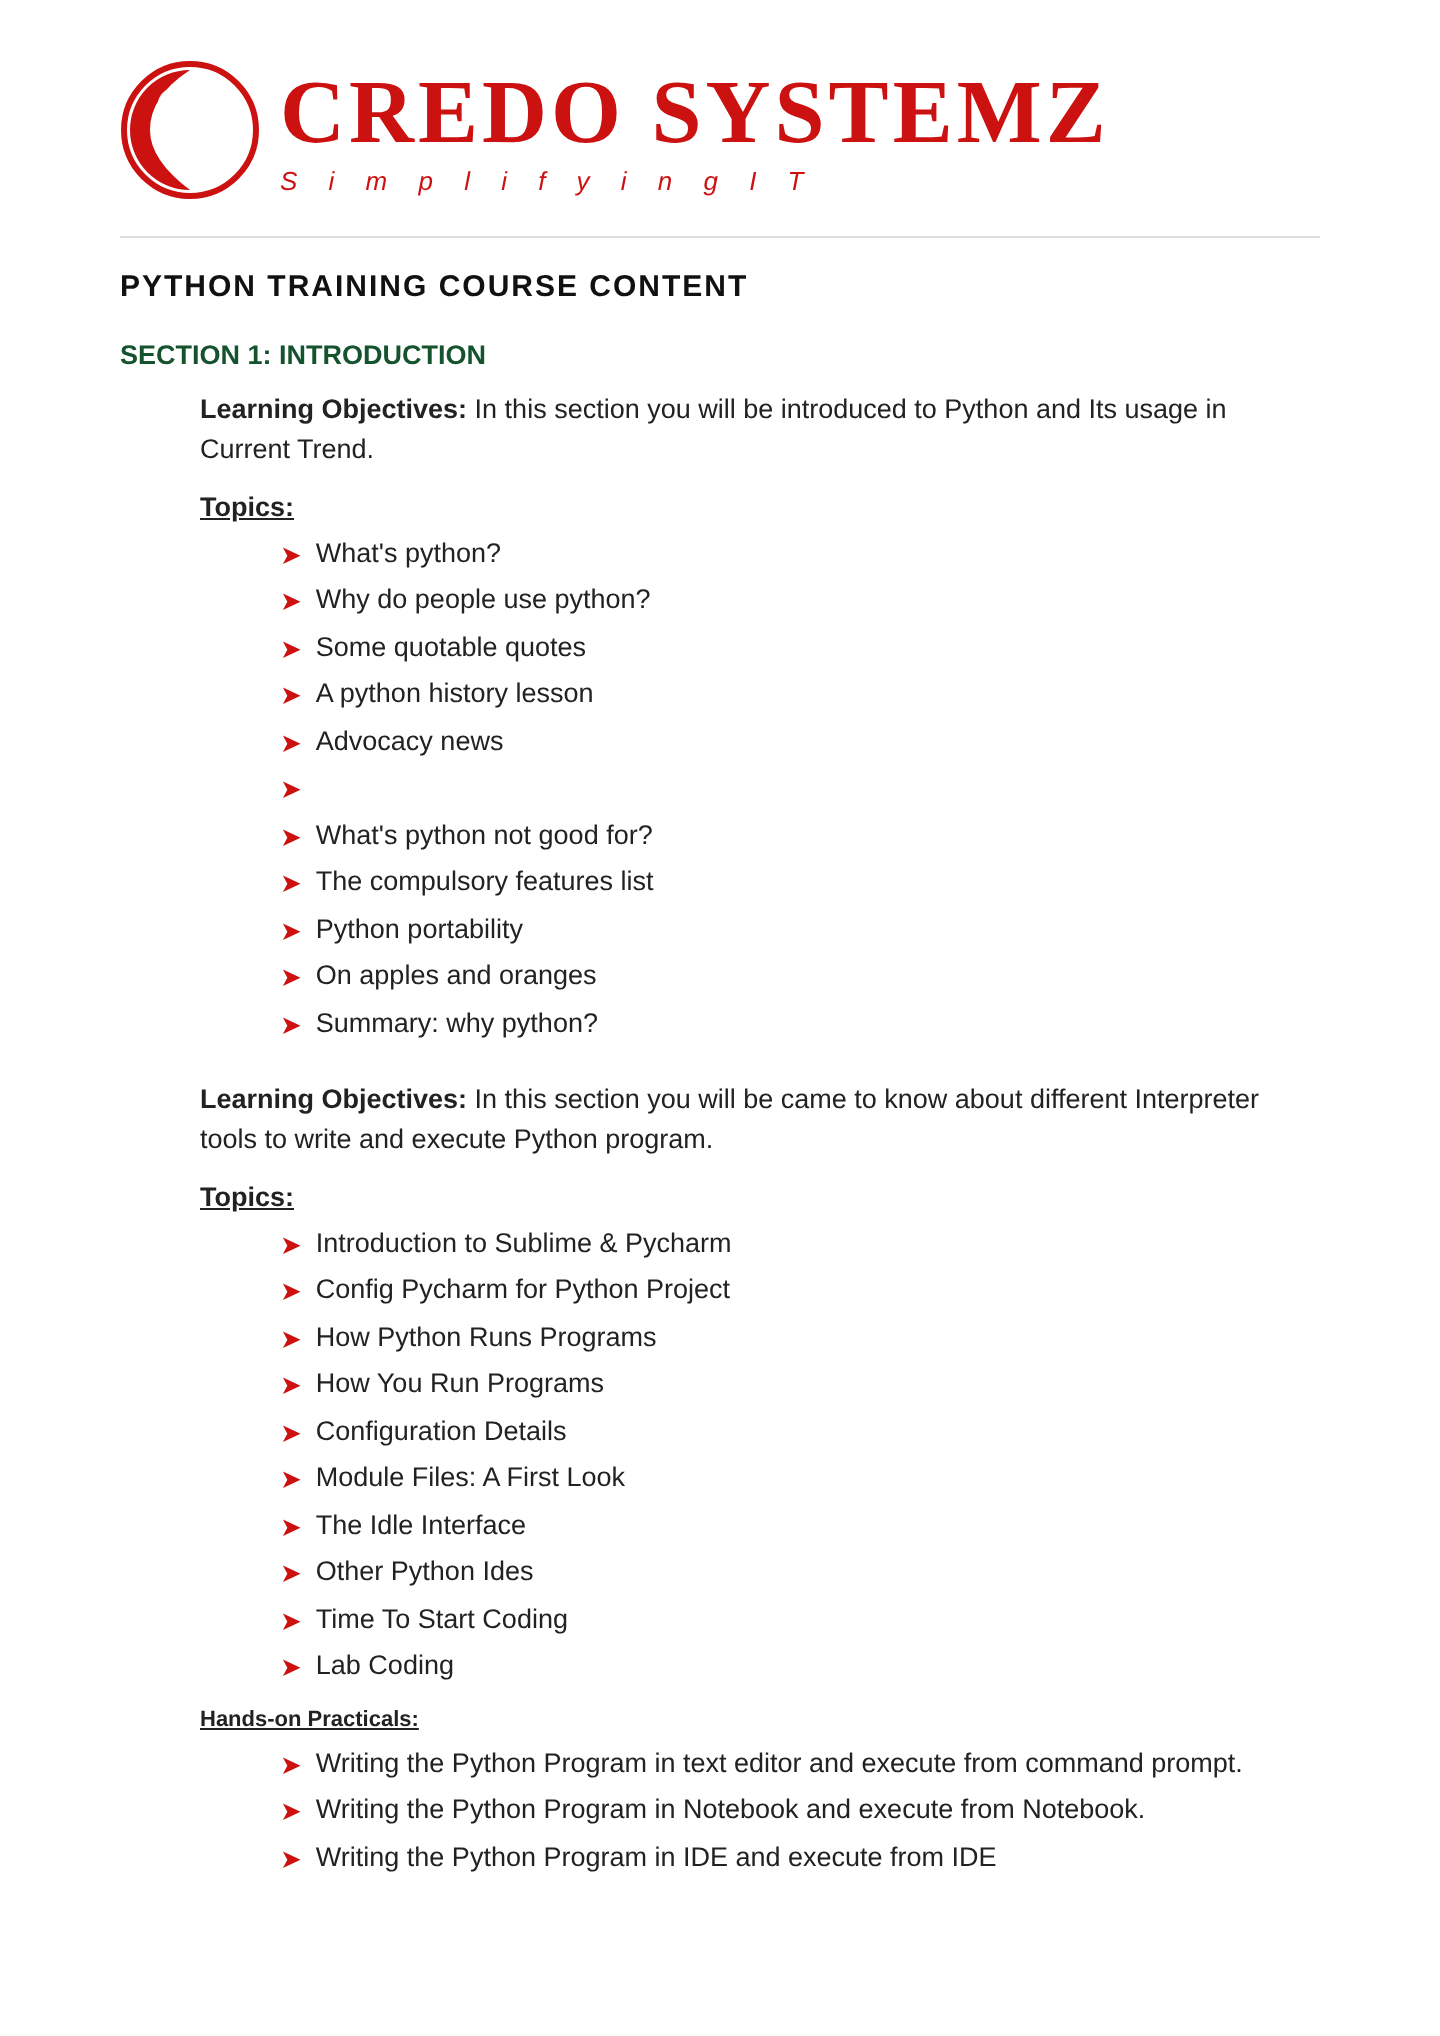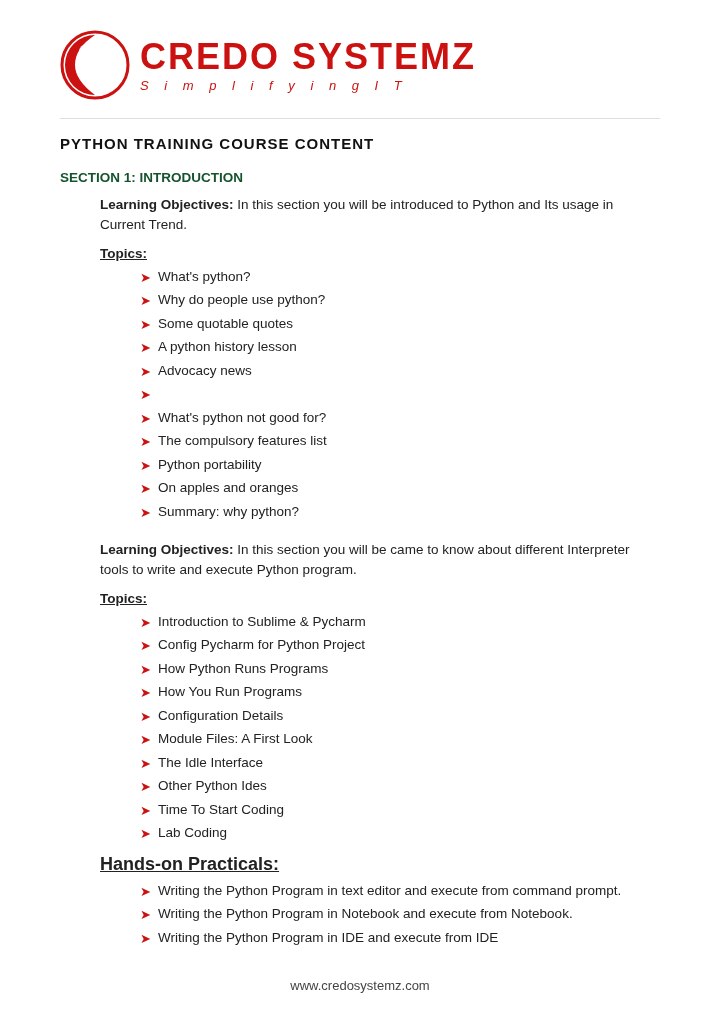--- a/index.html
+++ b/index.html
@@ -30,26 +30,26 @@
       height: 70px;
       margin-right: 10px;
       flex-shrink: 0;
     }
     .logo-text-area {
       display: flex;
       flex-direction: column;
       justify-content: center;
     }
     .logo-main {
-      font-size: 36px;
+      font-size: 45px;
       font-weight: 900;
       color: #cc1111;
       letter-spacing: 2px;
       line-height: 1.1;
-      font-family: Liberation Sans, sans-serif;
+      font-family: Liberation Serif, serif;
     }
     .logo-sub {
       font-size: 13px;
       color: #cc1111;
       letter-spacing: 6px;
       font-style: italic;
       font-weight: 400;
       margin-top: 2px;
     }
     .divider {
@@ -106,21 +106,21 @@
     }
     .arrow {
       color: #cc1111;
       font-size: 13px;
       margin-right: 7px;
       margin-top: 1px;
       flex-shrink: 0;
     }
     .hands-on-label {
       margin-left: 40px;
-      font-size: 18px;
+      font-size: 11px;
       font-weight: 700;
       text-decoration: underline;
       margin-bottom: 6px;
       margin-top: 8px;
     }
     .hands-list {
       margin-left: 80px;
       list-style: none;
       margin-bottom: 10px;
     }
@@ -269,14 +269,13 @@
             <span>Writing the Python Program in Notebook and execute from Notebook.</span>
           </li>
           <li>
             <span class="arrow">➤</span>
             <span>Writing the Python Program in IDE and execute from IDE</span>
           </li>
         </ul>
       </div>
     </div>
 
-  <div class="footer">www.credosystemz.com</div>
 </div>
 
 </body></html>

